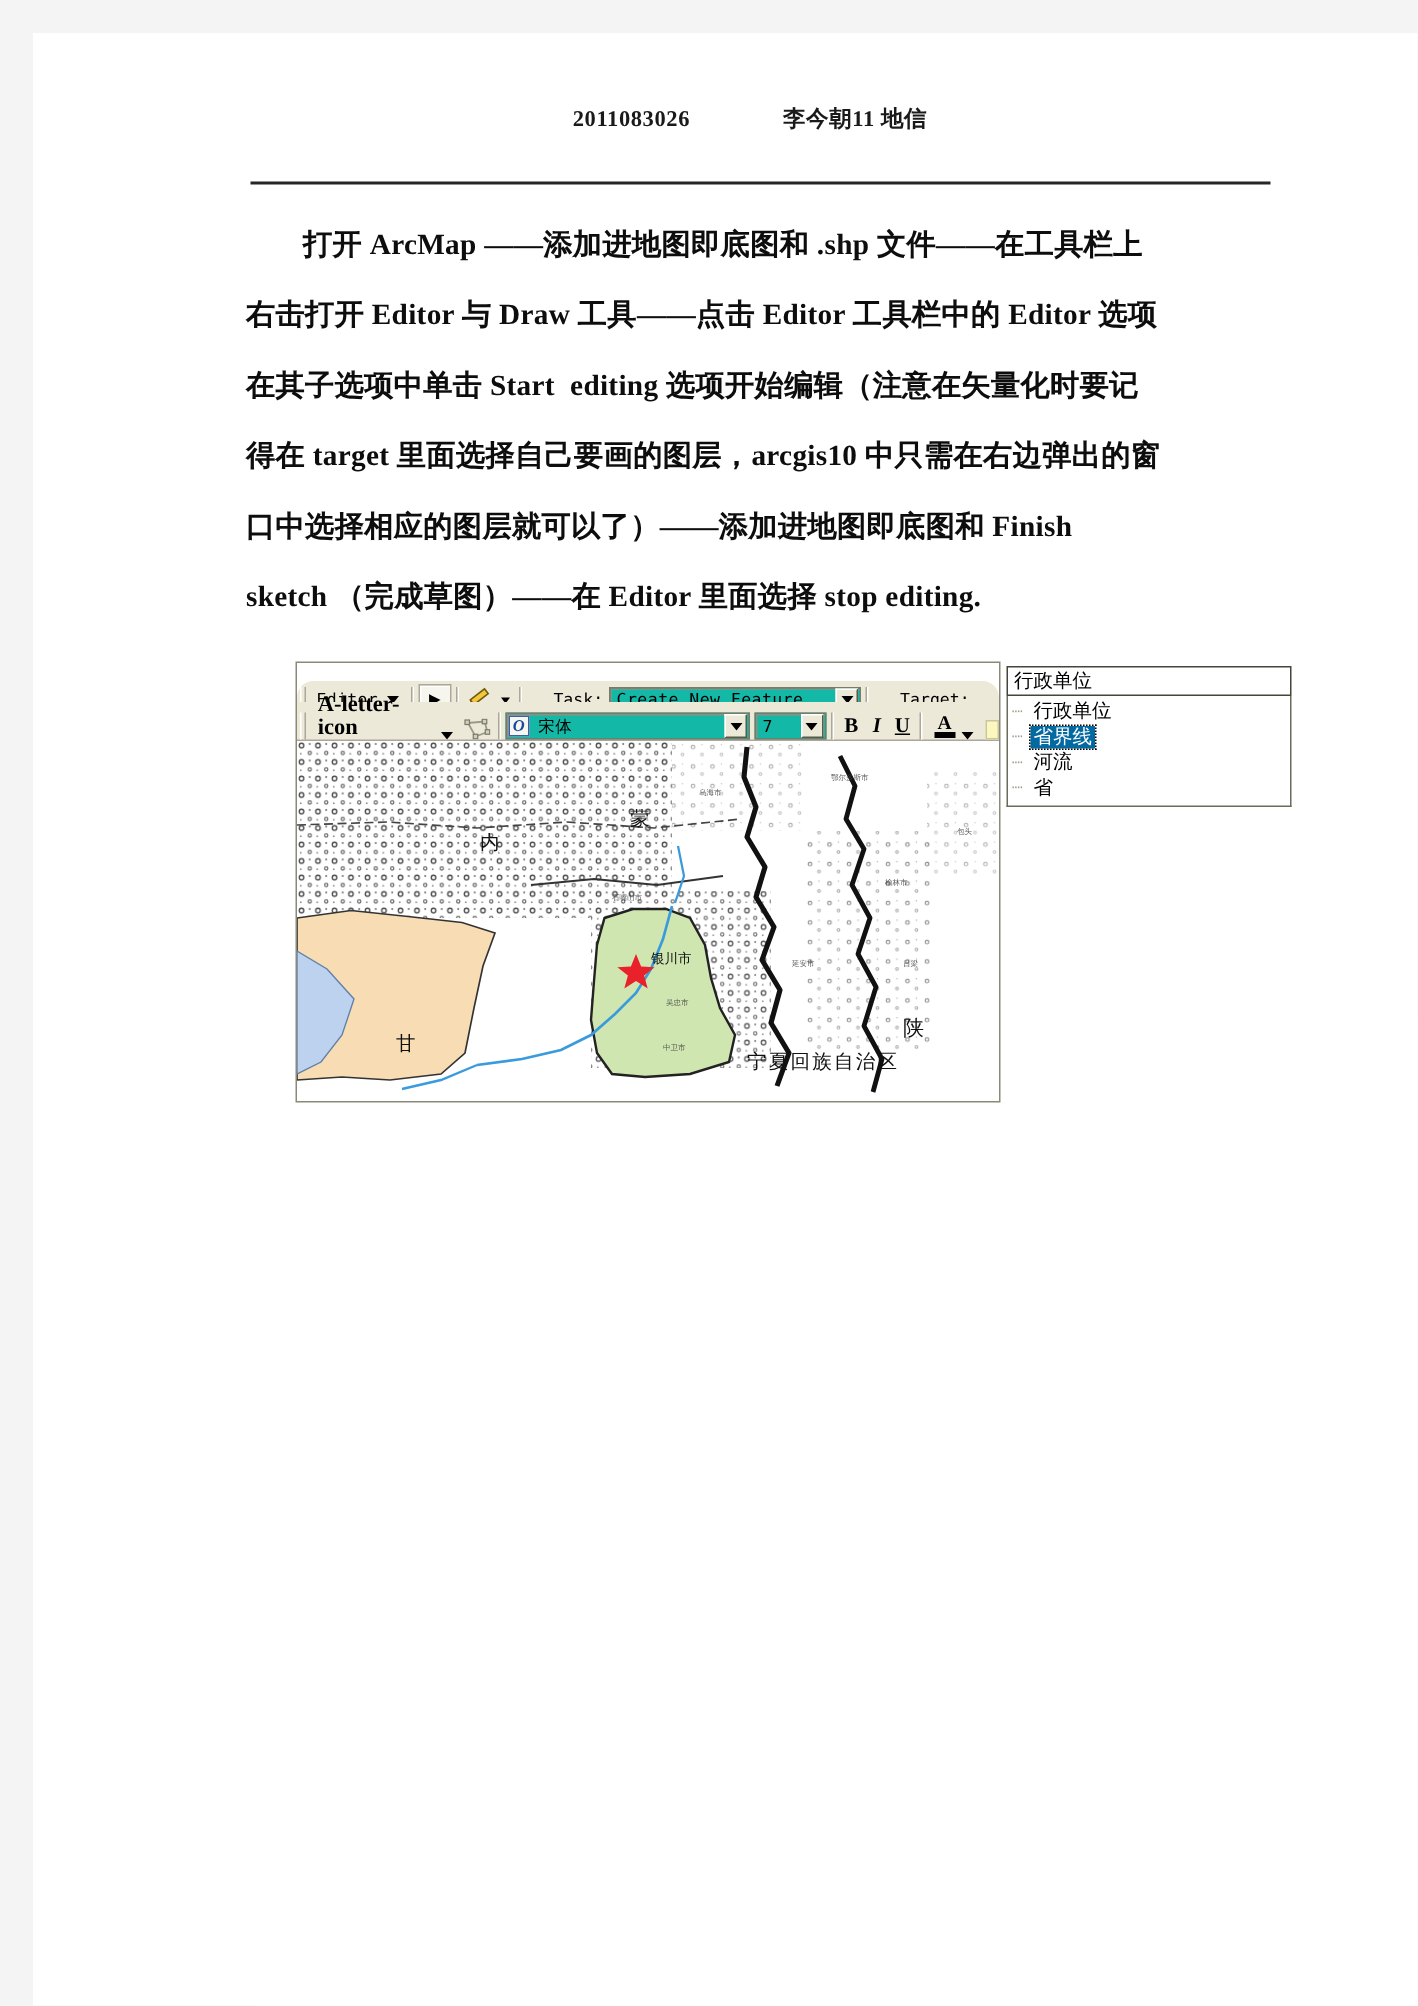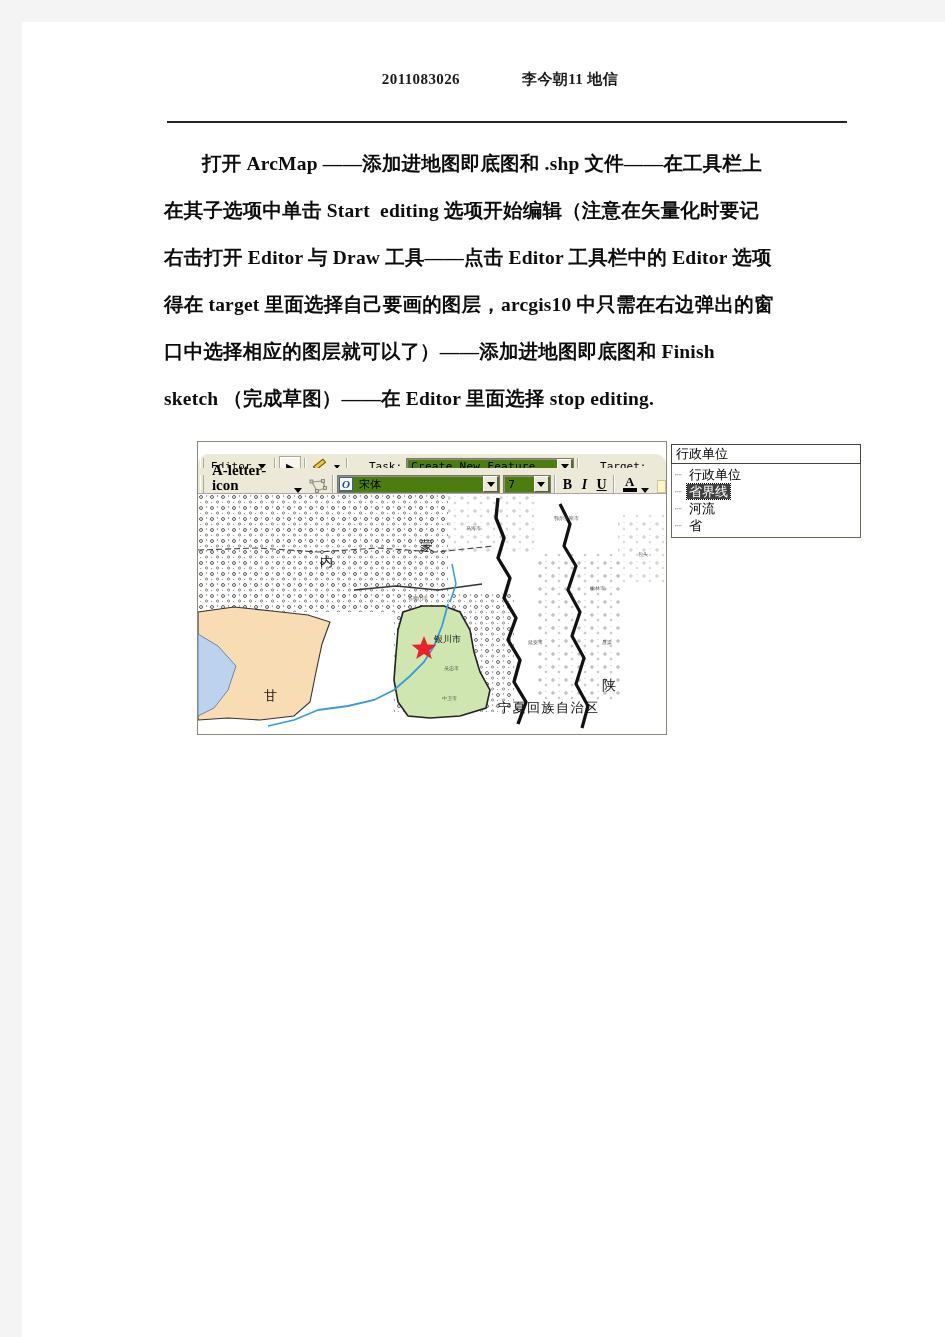--- a/index.html
+++ b/index.html
@@ -179,21 +179,21 @@
   .tb-label {
     font-family: "DejaVu Sans Mono", monospace;
     font-size: 11px;
     color: #000;
     margin: 0 4px 0 18px;
     white-space: nowrap;
   }
 
   .combo {
     height: 18px;
-    background: #4d7c0f;
+    background: #14b8a6;
     border: 1px solid #7a7a6a;
     box-shadow: inset 1px 1px 0 #8f8f80;
     display: flex;
     align-items: center;
     box-sizing: border-box;
   }
   .combo .val {
     flex: 1;
     font-family: "DejaVu Sans Mono", monospace;
     font-size: 11px;
@@ -345,21 +345,21 @@
   .tl-item .tree {
     width: 13px;
     flex: none;
     color: #9a9a8a;
     font-size: 9px;
     letter-spacing: -1px;
     overflow: hidden;
   }
   .tl-item .tl-label { padding: 0 2px; line-height: 15px; }
   .tl-item.selected .tl-label {
-    background: #404040;
+    background: #0369a1;
     color: #ffffff;
     outline: 1px dotted #000;
   }
 
   
   #map-canvas {
     position: absolute;
     left: 0;
     top: 52px;
     width: 468px;
@@ -378,22 +378,22 @@
 
 <div id="page">
 
   <div id="doc-header">
     <div class="hdr-row"><span class="hdr-id">2011083026</span><span class="hdr-name">李今朝</span><span class="hdr-class">11 地信</span></div>
   </div>
   <div id="header-rule"></div>
 
   <div id="body-text">
     <span class="txt-line indent">打开 ArcMap ——添加进地图即底图和 .shp 文件——在工具栏上</span>
+    <span class="txt-line">右击打开 Editor 与 Draw 工具——点击 Editor 工具栏中的 Editor 选项</span>
     <span class="txt-line">在其子选项中单击 Start  editing 选项开始编辑（注意在矢量化时要记</span>
-    <span class="txt-line">右击打开 Editor 与 Draw 工具——点击 Editor 工具栏中的 Editor 选项</span>
     <span class="txt-line">得在 target 里面选择自己要画的图层，arcgis10 中只需在右边弹出的窗</span>
     <span class="txt-line">口中选择相应的图层就可以了）——添加进地图即底图和 Finish</span>
     <span class="txt-line">sketch （完成草图）——在 Editor 里面选择 stop editing.</span>
   </div>
 
   <div id="arcmap-shot">
 
     <div class="toolbar" id="editor-toolbar">
       <div class="grip"></div>
       <div class="tb-menu"><span>Editor</span></div>

